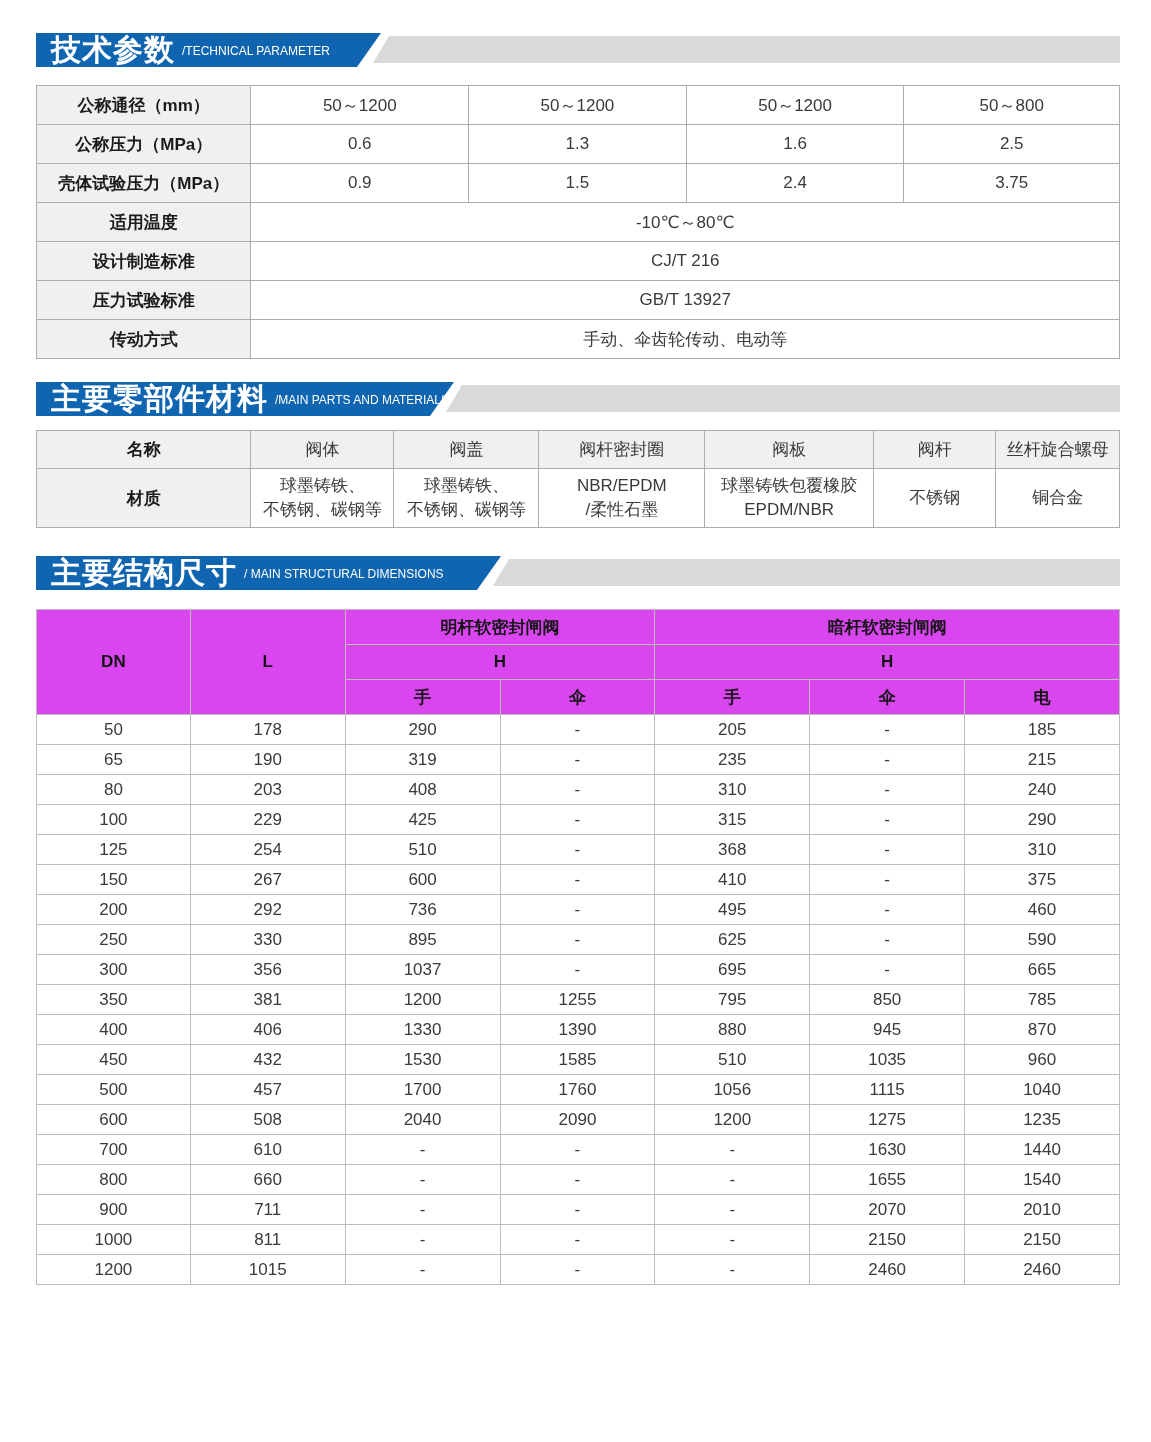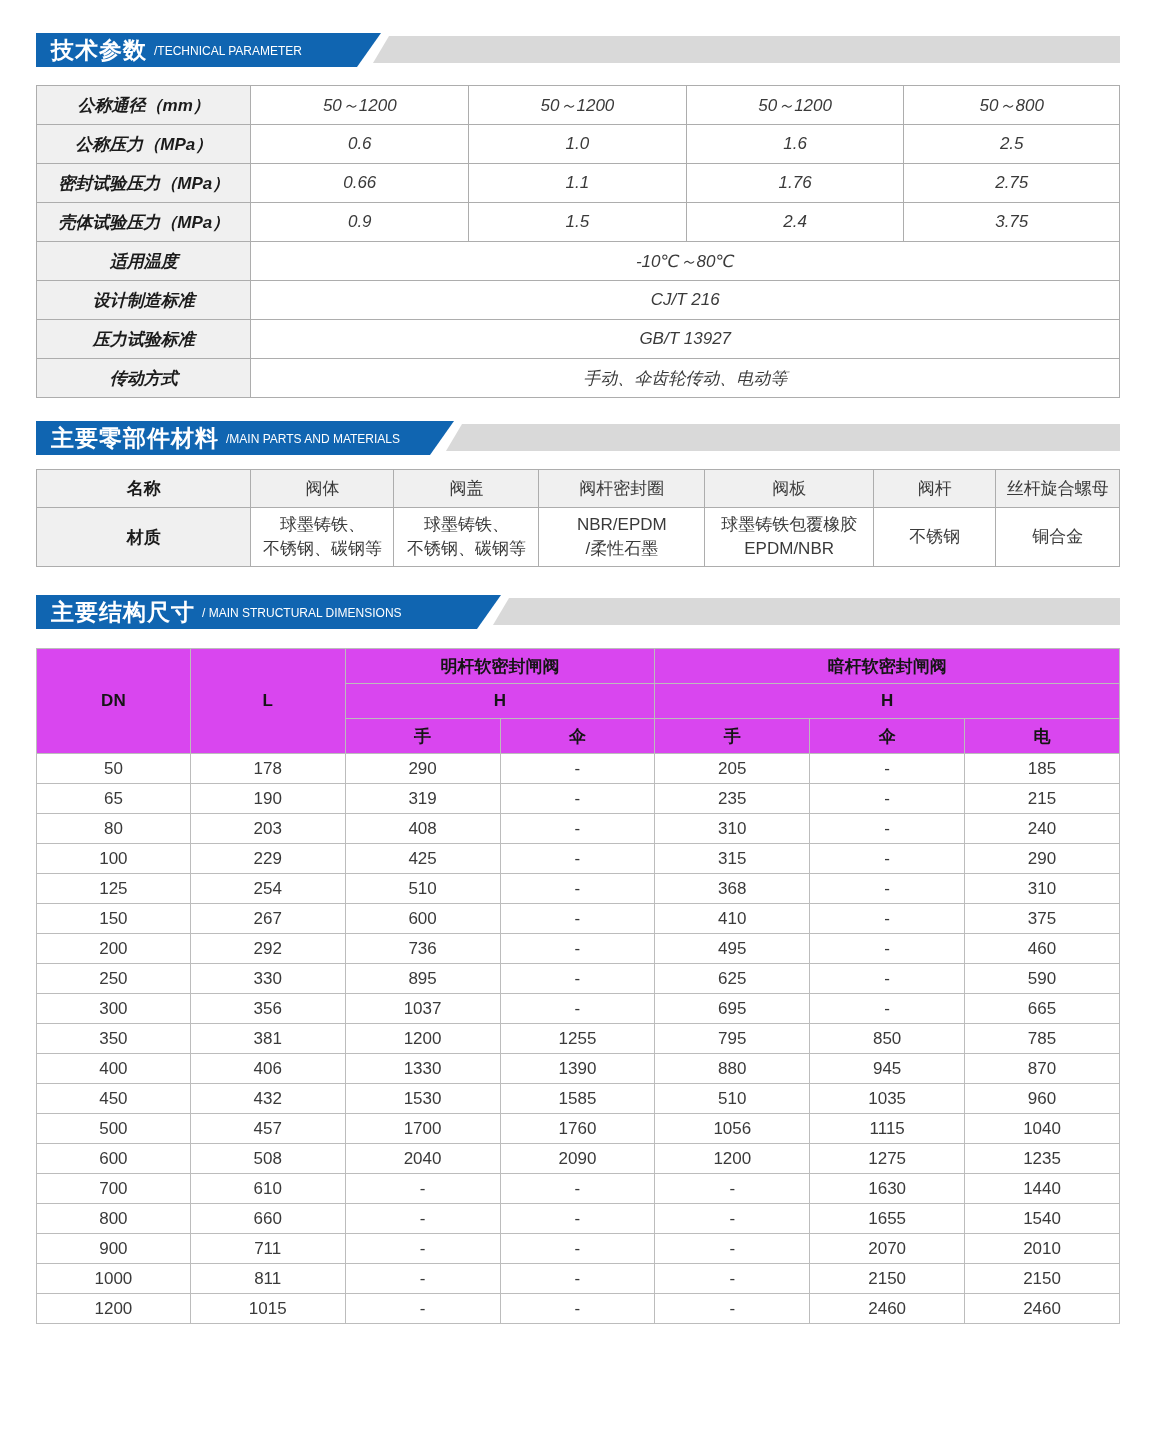--- a/index.html
+++ b/index.html
@@ -22,31 +22,31 @@
   }
   .banner .blue {
     position:absolute; top:0; bottom:0; left:0; width:var(--bw);
     background:#1065b1;
     clip-path:polygon(0 0, 100% 0, calc(100% - 24px) 100%, 0 100%);
     color:#ffffff;
     display:flex; align-items:center;
     padding-left:15px; box-sizing:border-box;
     white-space:nowrap;
   }
-  .banner .zh { font-size:23px; font-weight:bold; letter-spacing:1px; }
+  .banner .zh { font-size:30px; font-weight:bold; letter-spacing:1px; }
   .banner .en { font-size:12px; margin-left:7px; margin-top:2px; }
 
   
   table { width:100%; border-collapse:collapse; table-layout:fixed; }
   td { border:1px solid #adadad; text-align:center; vertical-align:middle;
        font-size:17px; padding:0 4px; box-sizing:border-box; }
 
   
   .t1 { margin-top:18px; }
-  .t1 tr { height:39px;font-style:italic; }
+  .t1 tr { height:39px; }
   .t1 .lbl { background:#f0f0f0; font-weight:bold; color:#1b1b1b; }
 
   
   .t2 { margin-top:14px; }
   .t2 tr.r1 { height:38px; }
   .t2 tr.r2 { height:59px; }
   .t2 .hd { background:#f0f0f0; }
   .t2 .lbl { background:#f0f0f0; font-weight:bold; color:#1b1b1b; }
   .t2 .pre { white-space:pre-line; line-height:1.4; }
 
@@ -85,30 +85,23 @@
         <tr>
           <td class="lbl">公称通径（mm）</td>
           <td>50～1200</td>
           <td>50～1200</td>
           <td>50～1200</td>
           <td>50～800</td>
         </tr>
         <tr>
           <td class="lbl">公称压力（MPa）</td>
           <td>0.6</td>
-          <td>1.0</td>
+          <td>1.3</td>
           <td>1.6</td>
           <td>2.5</td>
-        </tr>
-        <tr>
-          <td class="lbl">密封试验压力（MPa）</td>
-          <td>0.66</td>
-          <td>1.1</td>
-          <td>1.76</td>
-          <td>2.75</td>
         </tr>
         <tr>
           <td class="lbl">壳体试验压力（MPa）</td>
           <td>0.9</td>
           <td>1.5</td>
           <td>2.4</td>
           <td>3.75</td>
         </tr>
         <tr>
           <td class="lbl">适用温度</td>

